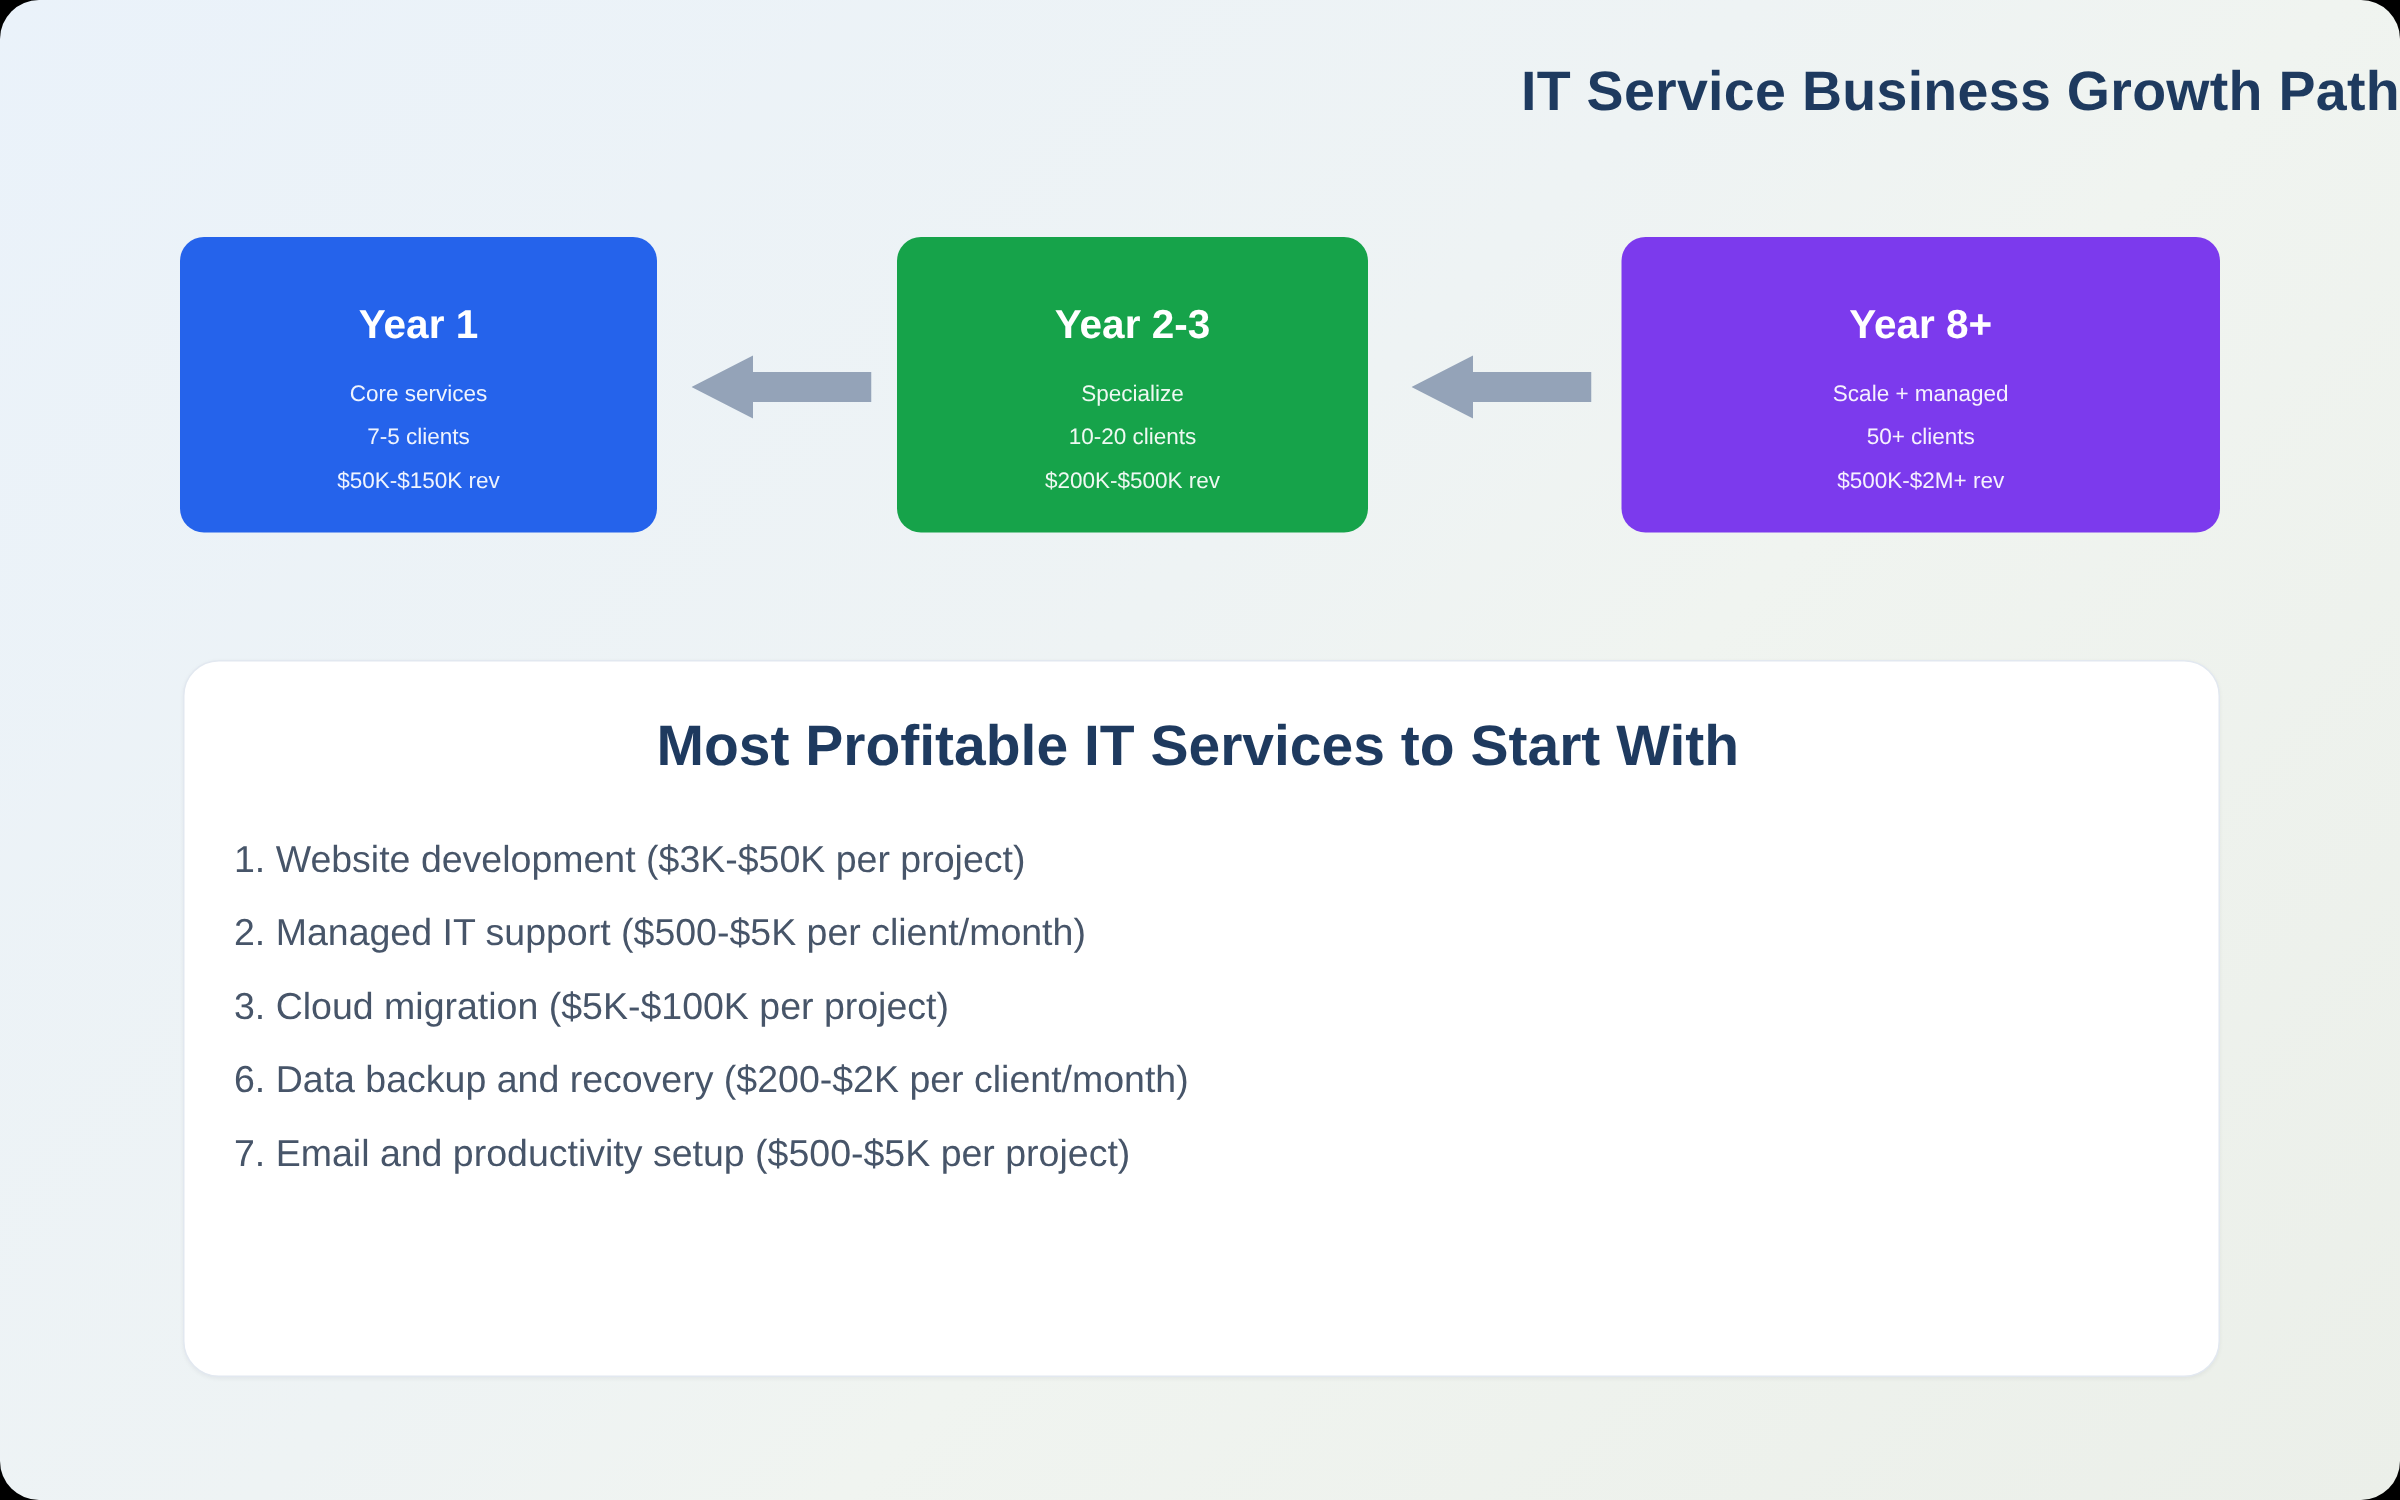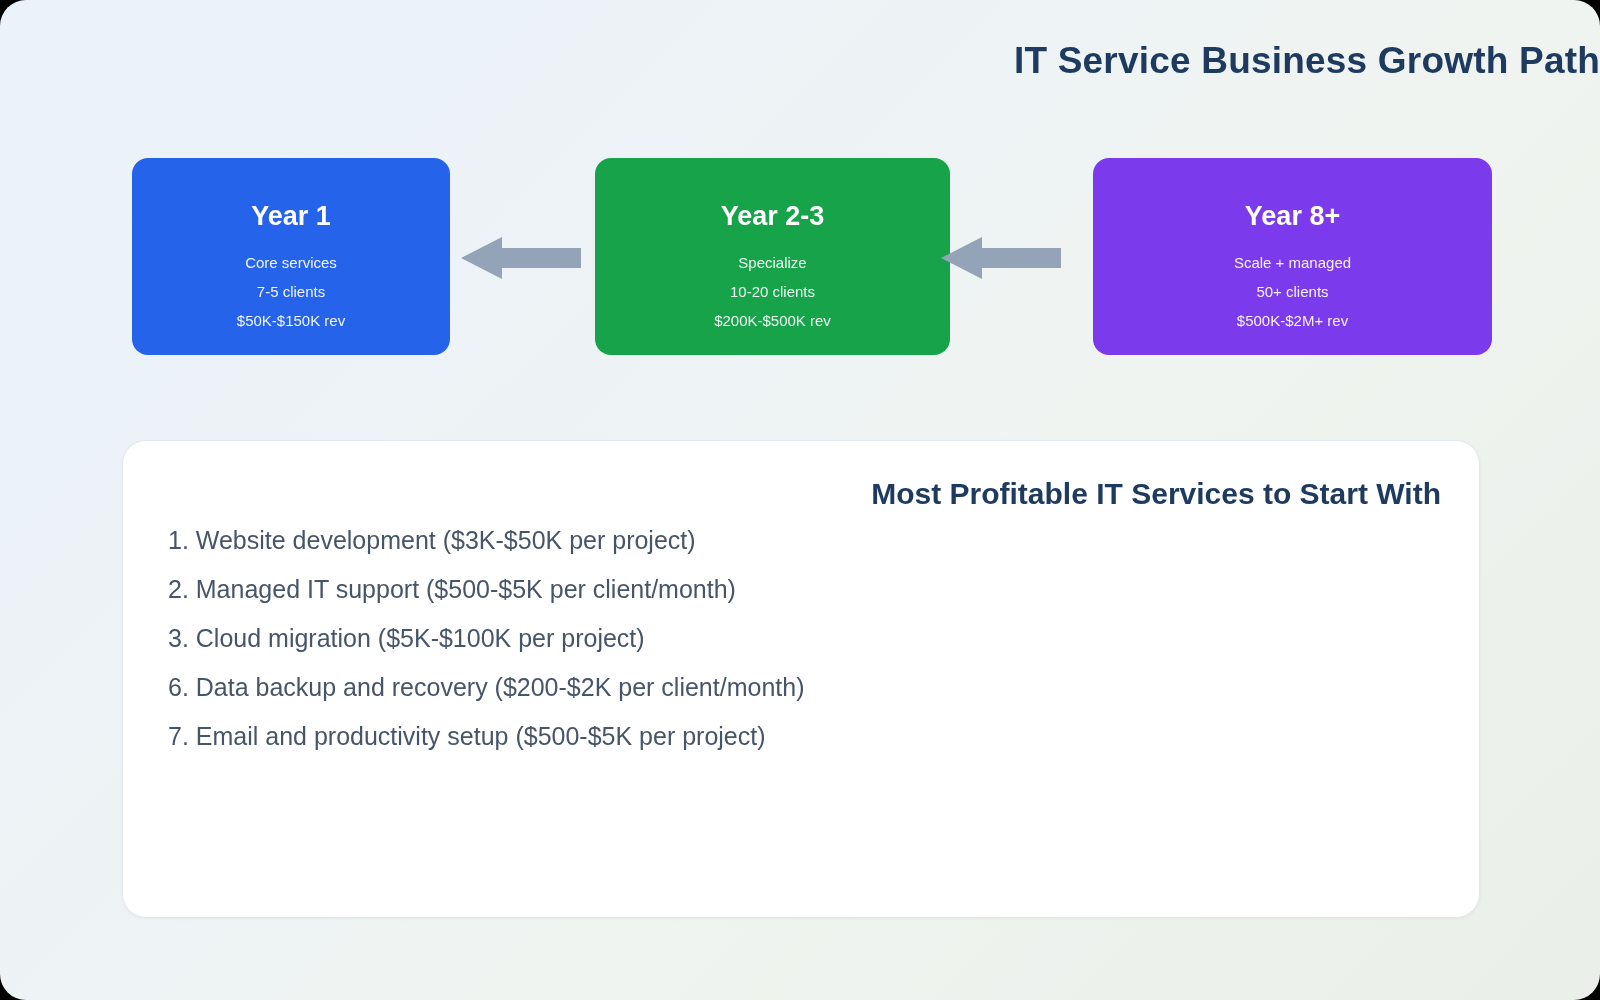--- a/index.html
+++ b/index.html
@@ -20,48 +20,48 @@
     text-align: right;
     font-size: 37px; font-weight: bold; letter-spacing: 0.2px;
     color: #1e3a5f;
   }
   .stage {
     position: absolute; top: 158px; height: 197px;
     border-radius: 16px;
     display: flex; flex-direction: column;
     align-items: center; justify-content: center;
     padding-top: 22px;
-    color: #ffffff; text-align: center; margin-left: 12px;
+    color: #ffffff; text-align: center;
   }
   .stage-year1 { left: 120px;  width: 318px; background: #2563eb; }
-  .stage-year23{ left: 583px;  width: 355px; background: #16a34a; }
+  .stage-year23{ left: 598px;  width: 314px; background: #16a34a; }
   .stage-year4 { left: 1081px; width: 399px; background: #7c3aed; }
   .stage-title { font-size: 27px; font-weight: bold; margin-bottom: 16px; }
   .stage-line  { font-size: 15px; line-height: 29px; color: rgba(255,255,255,0.93); }
   .arrow {
     position: absolute; top: 236px; width: 120px; height: 44px;
   }
   .arrow-1 { left: 461px; }
   .arrow-2 { left: 941px; }
   .services-card {
     position: absolute; left: 122px; top: 440px;
     width: 1358px; height: 478px;
     background: #ffffff;
     border: 1px solid #e2e8f0;
     border-radius: 24px;
     box-shadow: 0 1px 3px rgba(15,23,42,0.05);
     padding: 36px 38px 0 33px;
   }
   .card-title {
-    text-align: right;
-    font-size: 30px; font-weight: bold;
+    text-align: center;
+    font-size: 38px; font-weight: bold;
     color: #1e3a5f;
-    margin-bottom: 16px;
+    margin-bottom: 40px;
   }
-  .services-list { list-style: none; margin-left: 12px; }
+  .services-list { list-style: none; }
   .services-list li {
     font-size: 25px; line-height: 26px;
     color: #475569;
     margin-bottom: 23px;
   }
 </style>
 </head>
 <body>
 
 <div class="page">

